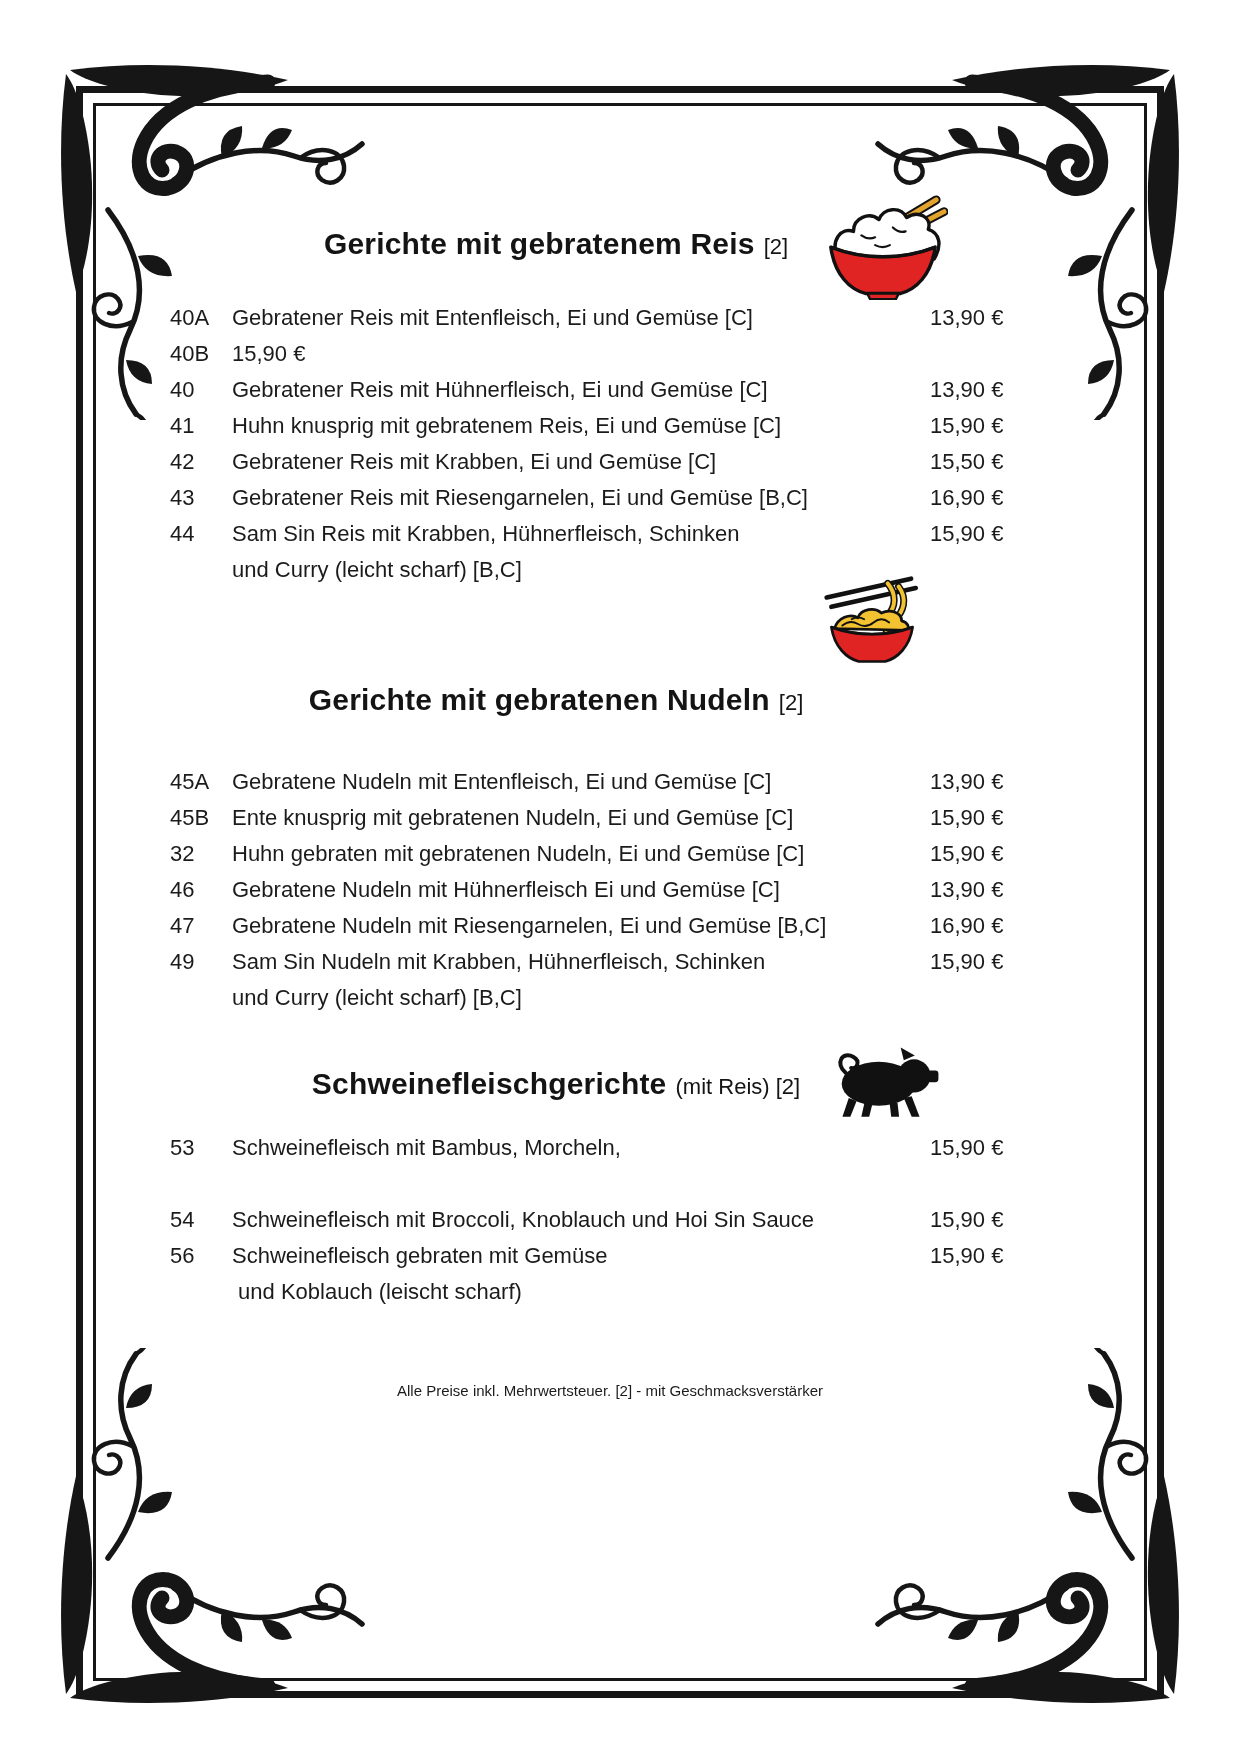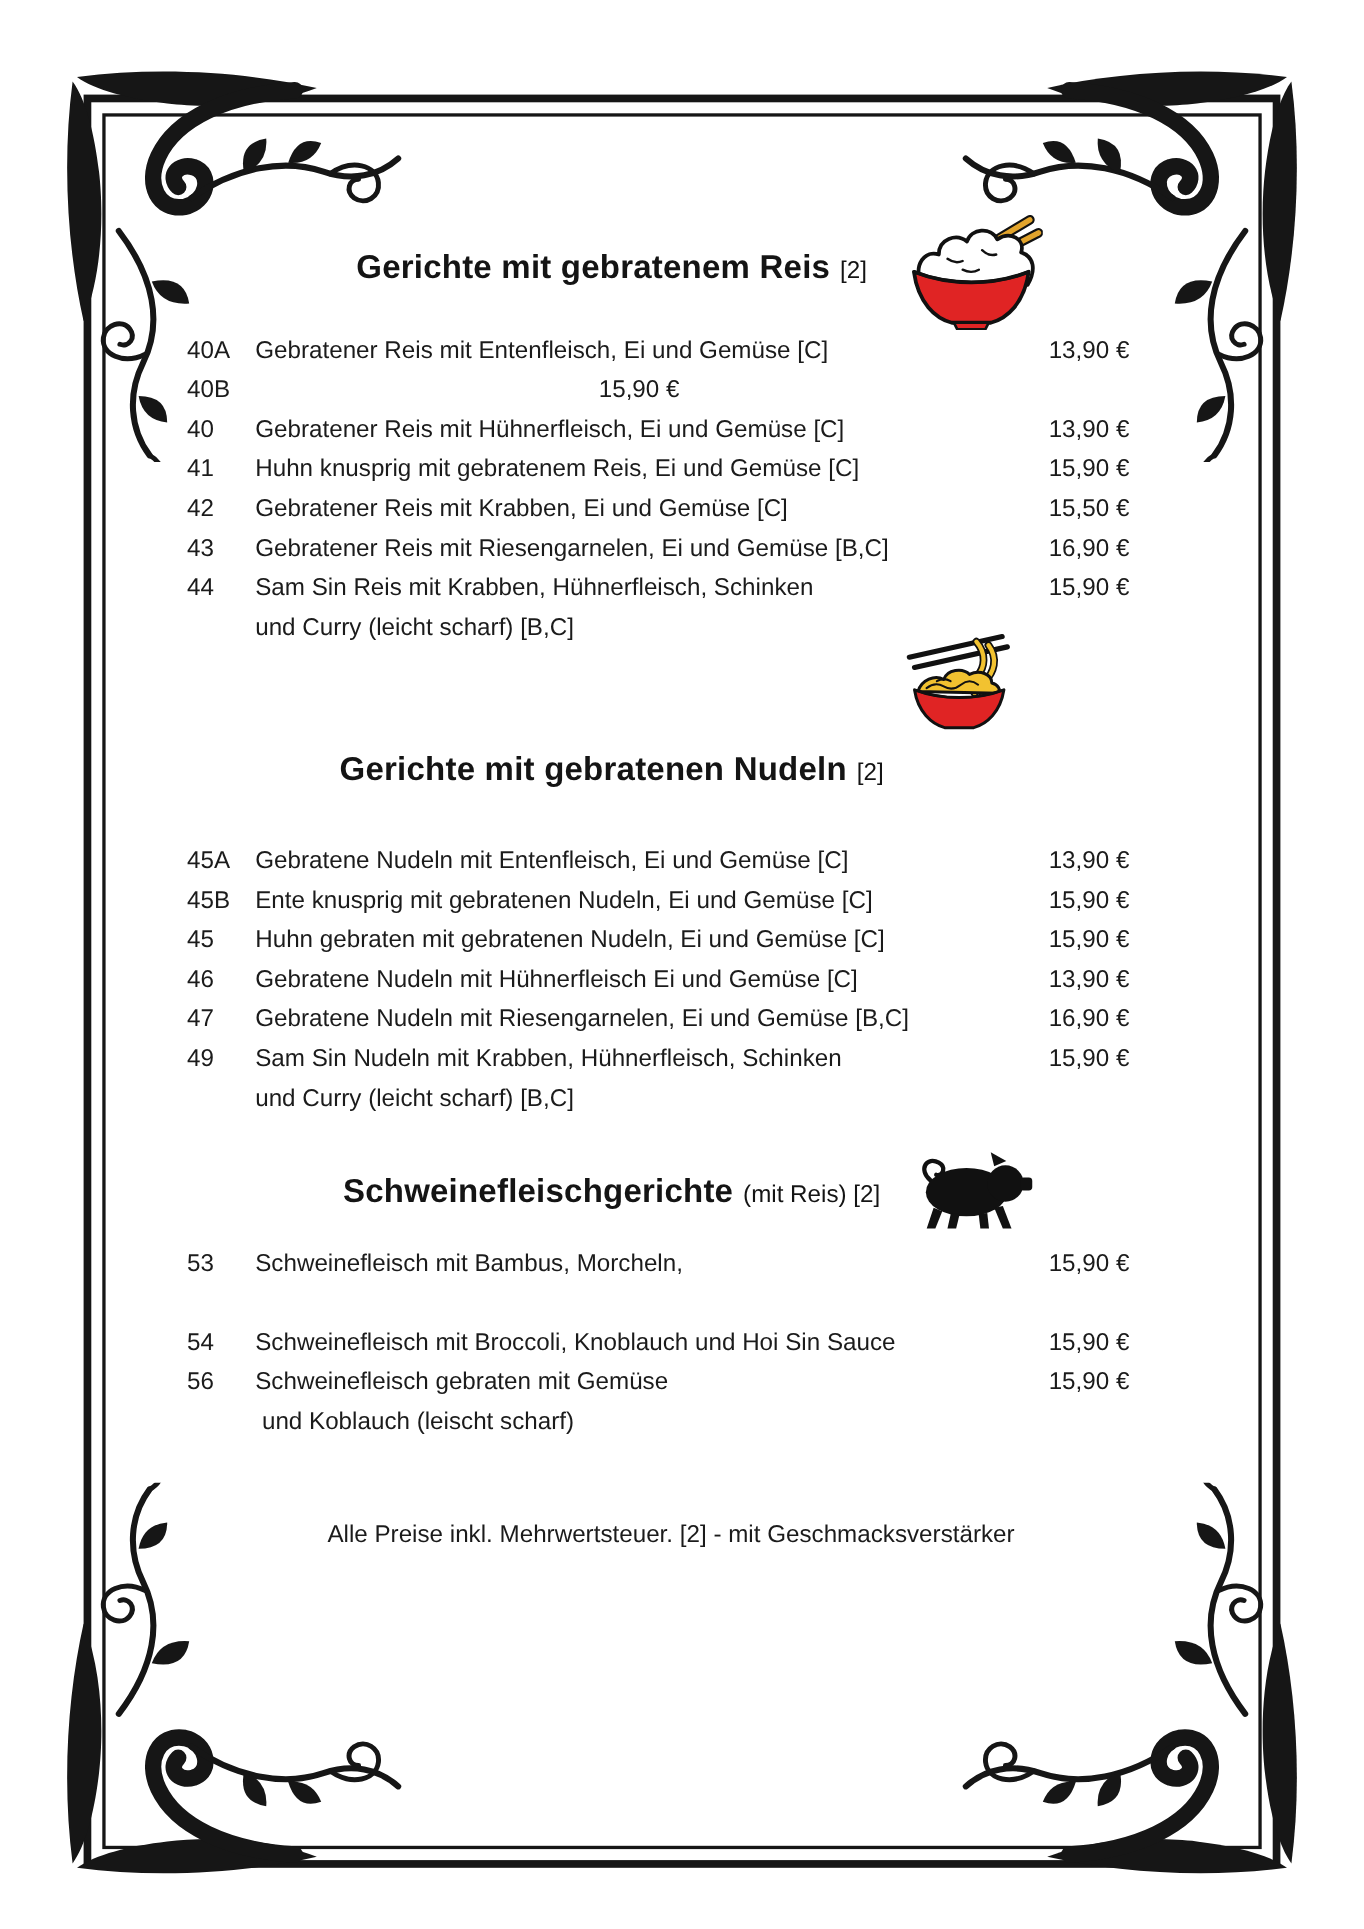--- a/index.html
+++ b/index.html
@@ -43,23 +43,23 @@
   .sec-fried-noodles .section-items{margin-top:40px;}
   .sec-fried-noodles .section-icon{top:-102px;left:652px;width:100px;}
 
   .menu-section.sec-pork{margin-top:44px;}
   .sec-pork .section-items{margin-top:22px;}
   .sec-pork .section-icon{top:-14px;left:652px;width:118px;}
 
   .menu-row{display:grid;grid-template-columns:62px 1fr 120px;height:36px;line-height:36px;font-size:22px;}
   .item-num{text-align:left;}
   .item-name{white-space:pre;}
-  .item-price{text-align:center;}
-
-  .footer{margin-top:72px;text-align:center;font-size:22px;}
+  .item-price{text-align:left;}
+
+  .footer{margin-top:72px;text-align:center;font-size:15px;}
 </style>
 </head>
 <body>
 
 <div class="page">
 
   <div class="frame-outer"></div>
   <div class="frame-inner"></div>
 
   <svg class="corner tl" viewBox="0 0 320 360" aria-hidden="true">
@@ -221,21 +221,21 @@
     <span class="item-num">45A</span>
     <span class="item-name">Gebratene Nudeln mit Entenfleisch, Ei und Gemüse [C]</span>
     <span class="item-price">13,90 €</span>
   </div>
             <div class="menu-row">
     <span class="item-num">45B</span>
     <span class="item-name">Ente knusprig mit gebratenen Nudeln, Ei und Gemüse [C]</span>
     <span class="item-price">15,90 €</span>
   </div>
             <div class="menu-row">
-    <span class="item-num">45</span>
+    <span class="item-num">32</span>
     <span class="item-name">Huhn gebraten mit gebratenen Nudeln, Ei und Gemüse [C]</span>
     <span class="item-price">15,90 €</span>
   </div>
             <div class="menu-row">
     <span class="item-num">46</span>
     <span class="item-name">Gebratene Nudeln mit Hühnerfleisch Ei und Gemüse [C]</span>
     <span class="item-price">13,90 €</span>
   </div>
             <div class="menu-row">
     <span class="item-num">47</span>

